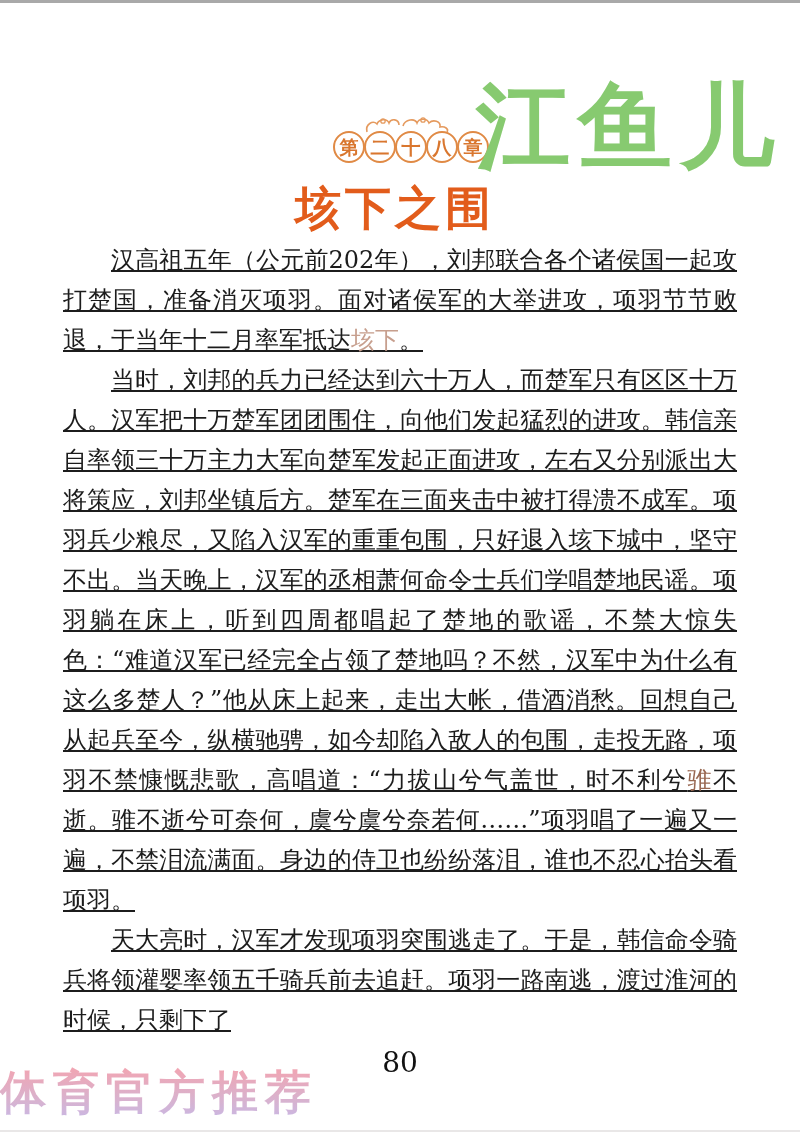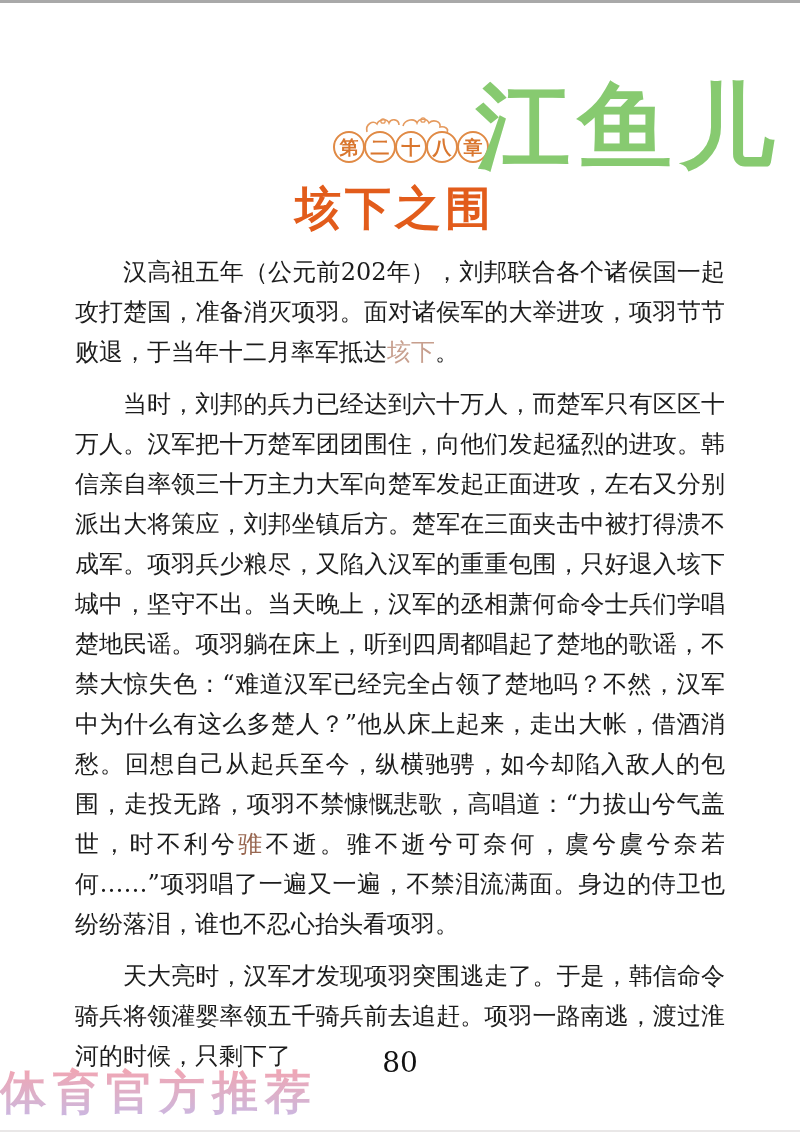--- a/index.html
+++ b/index.html
@@ -35,21 +35,21 @@
     font-size:46px;font-weight:bold;color:#e25c1b;letter-spacing:4px;
     font-family:"DejaVu Serif", serif;
   }
 
   
   .body{
     position:absolute;left:63px;top:240px;width:674px;
     font-size:24px;line-height:40px;color:#1c1c1c;
     text-align:justify;
   }
-  .body p{margin:12px;text-indent:2em;}
+  .body p{margin:0;text-indent:2em;text-decoration:underline;}
   .term-light{color:#c79f8e;}
   .term-dark{color:#996852;}
 
   .pagenum{
     position:absolute;left:0;right:0;top:1046px;text-align:center;
     font-size:28px;color:#111;font-family:"DejaVu Serif", serif;
   }
 
   .footer-watermark{
     position:absolute;left:0;right:0;top:1062px;text-align:left;

